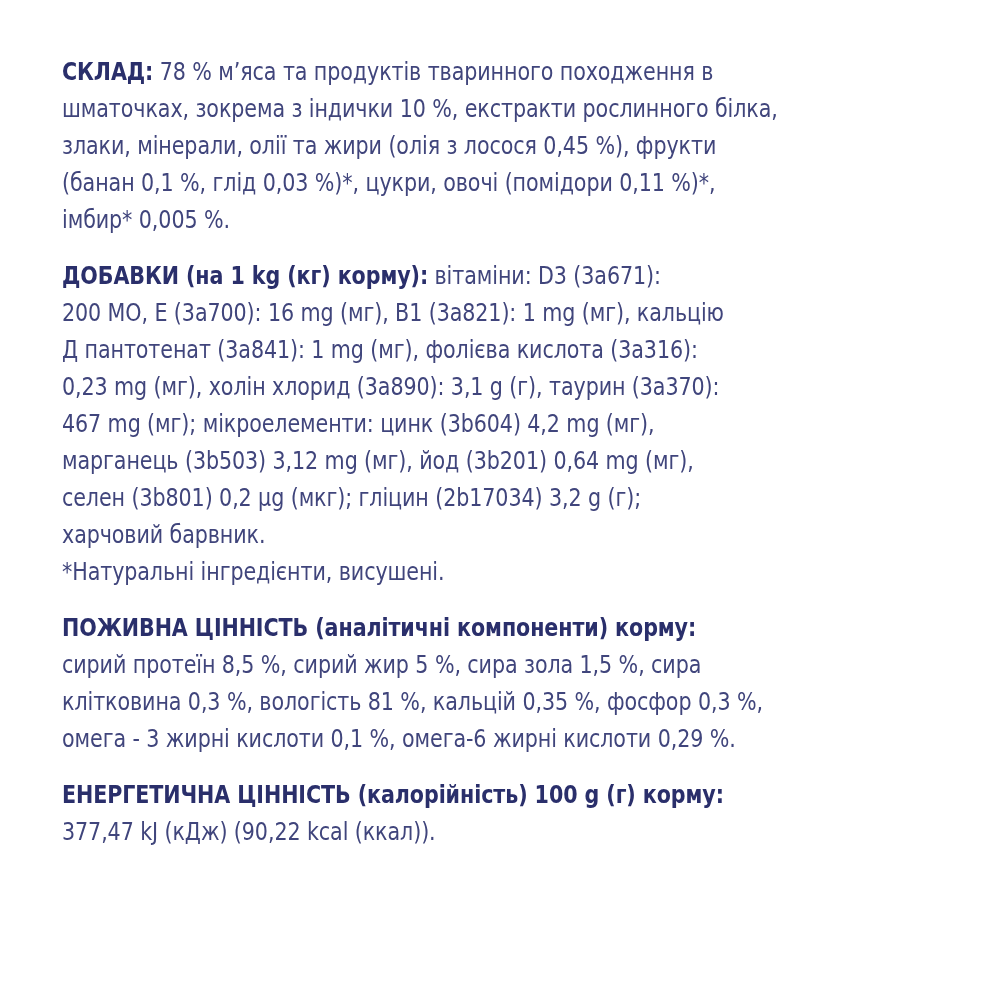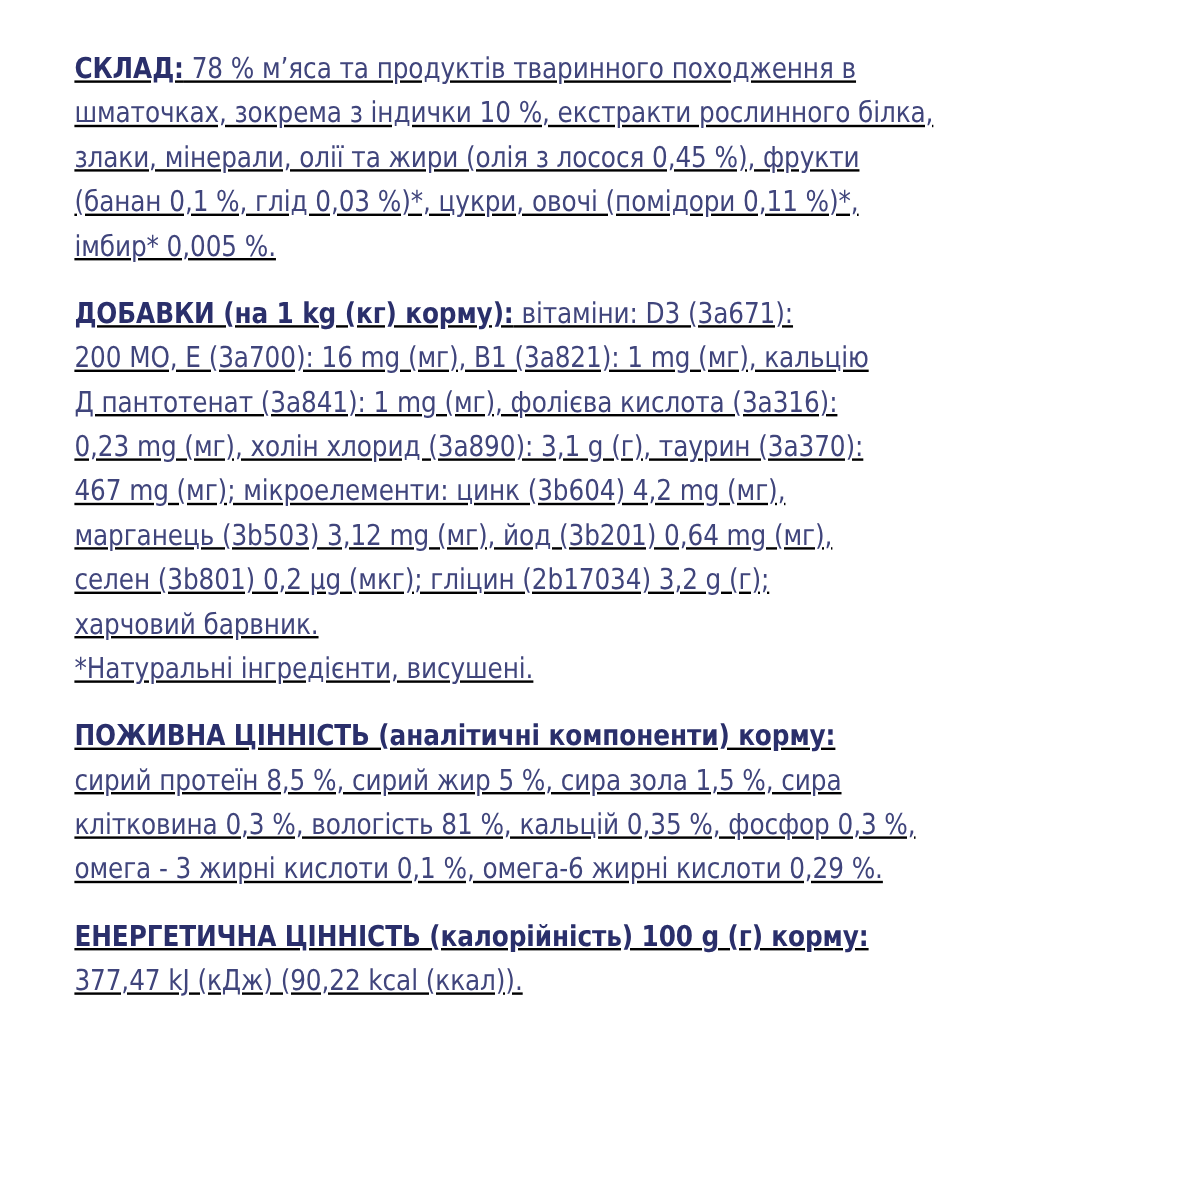--- a/index.html
+++ b/index.html
@@ -10,23 +10,22 @@
   body {
     width: 1000px;
     height: 1000px;
     position: relative;
     overflow: hidden;
     font-family: "DejaVu Sans", sans-serif;
   }
   .content {
     position: absolute;
     left: 62px;
-    top: 39px;
+    top: 54px;
     width: 900px;
-    text-decoration: underline;
   }
   .section {
     margin: 0 0 19px 0;
     font-size: 24px;
     line-height: 37px;
     color: #40457c;
     transform: scaleX(0.86);
     transform-origin: left top;
     width: 1046px;
     letter-spacing: -0.1px;

